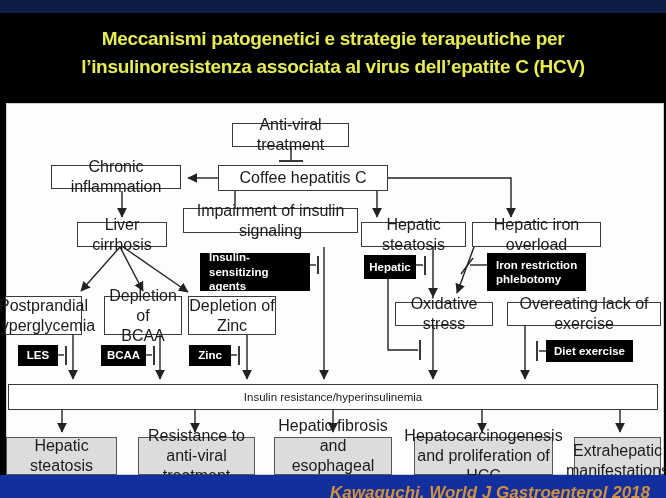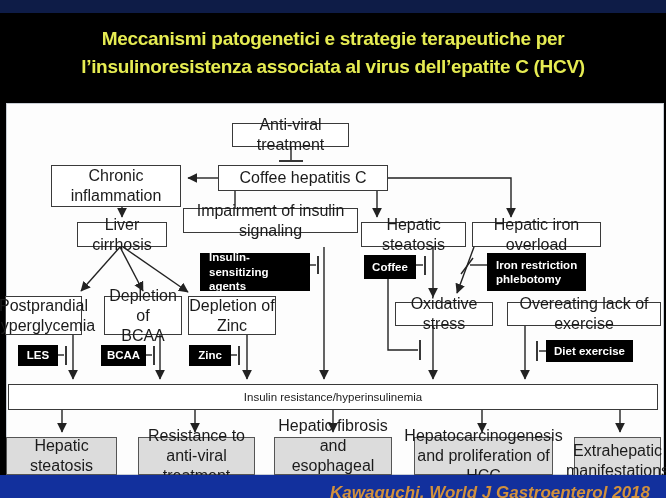--- a/index.html
+++ b/index.html
@@ -101,30 +101,30 @@
 
       <line x1="62" y1="397" x2="62" y2="419" marker-end="url(#arr)"></line>
       <line x1="195" y1="397" x2="195" y2="419" marker-end="url(#arr)"></line>
       <line x1="333" y1="397" x2="333" y2="419" marker-end="url(#arr)"></line>
       <line x1="482" y1="397" x2="482" y2="419" marker-end="url(#arr)"></line>
       <line x1="620" y1="397" x2="620" y2="419" marker-end="url(#arr)"></line>
     </g>
   </svg>
 
   <div class="node" style="left:232px;top:110px;width:117px;height:24px">Anti-viral treatment</div>
-  <div class="node" style="left:51px;top:152px;width:130px;height:42px">Chronic inflammation</div>
+  <div class="node" style="left:51px;top:152px;width:130px;height:24px">Chronic inflammation</div>
   <div class="node" style="left:218px;top:152px;width:170px;height:26px">Coffee hepatitis C</div>
   <div class="node" style="left:77px;top:209px;width:90px;height:25px">Liver cirrhosis</div>
   <div class="node" style="left:183px;top:195px;width:175px;height:25px">Impairment of insulin signaling</div>
   <div class="node" style="left:361px;top:209px;width:105px;height:25px">Hepatic steatosis</div>
   <div class="node" style="left:472px;top:209px;width:129px;height:25px">Hepatic iron overload</div>
 
   <div class="node black leftalign" style="left:200px;top:240px;width:110px;height:38px">Insulin-sensitizing
 agents</div>
-  <div class="node black" style="left:364px;top:242px;width:52px;height:24px">Coffee</div>
+  <div class="node black" style="left:364px;top:242px;width:52px;height:24px">Hepatic</div>
   <div class="node black leftalign" style="left:487px;top:240px;width:99px;height:38px">Iron restriction
 phlebotomy</div>
 
   <div class="node" style="left:5px;top:283px;width:77px;height:39px">Postprandial
 hyperglycemia</div>
   <div class="node" style="left:104px;top:283px;width:78px;height:39px">Depletion of
 BCAA</div>
   <div class="node" style="left:188px;top:283px;width:88px;height:39px">Depletion of
 Zinc</div>
   <div class="node" style="left:395px;top:289px;width:98px;height:24px">Oxidative stress</div>

